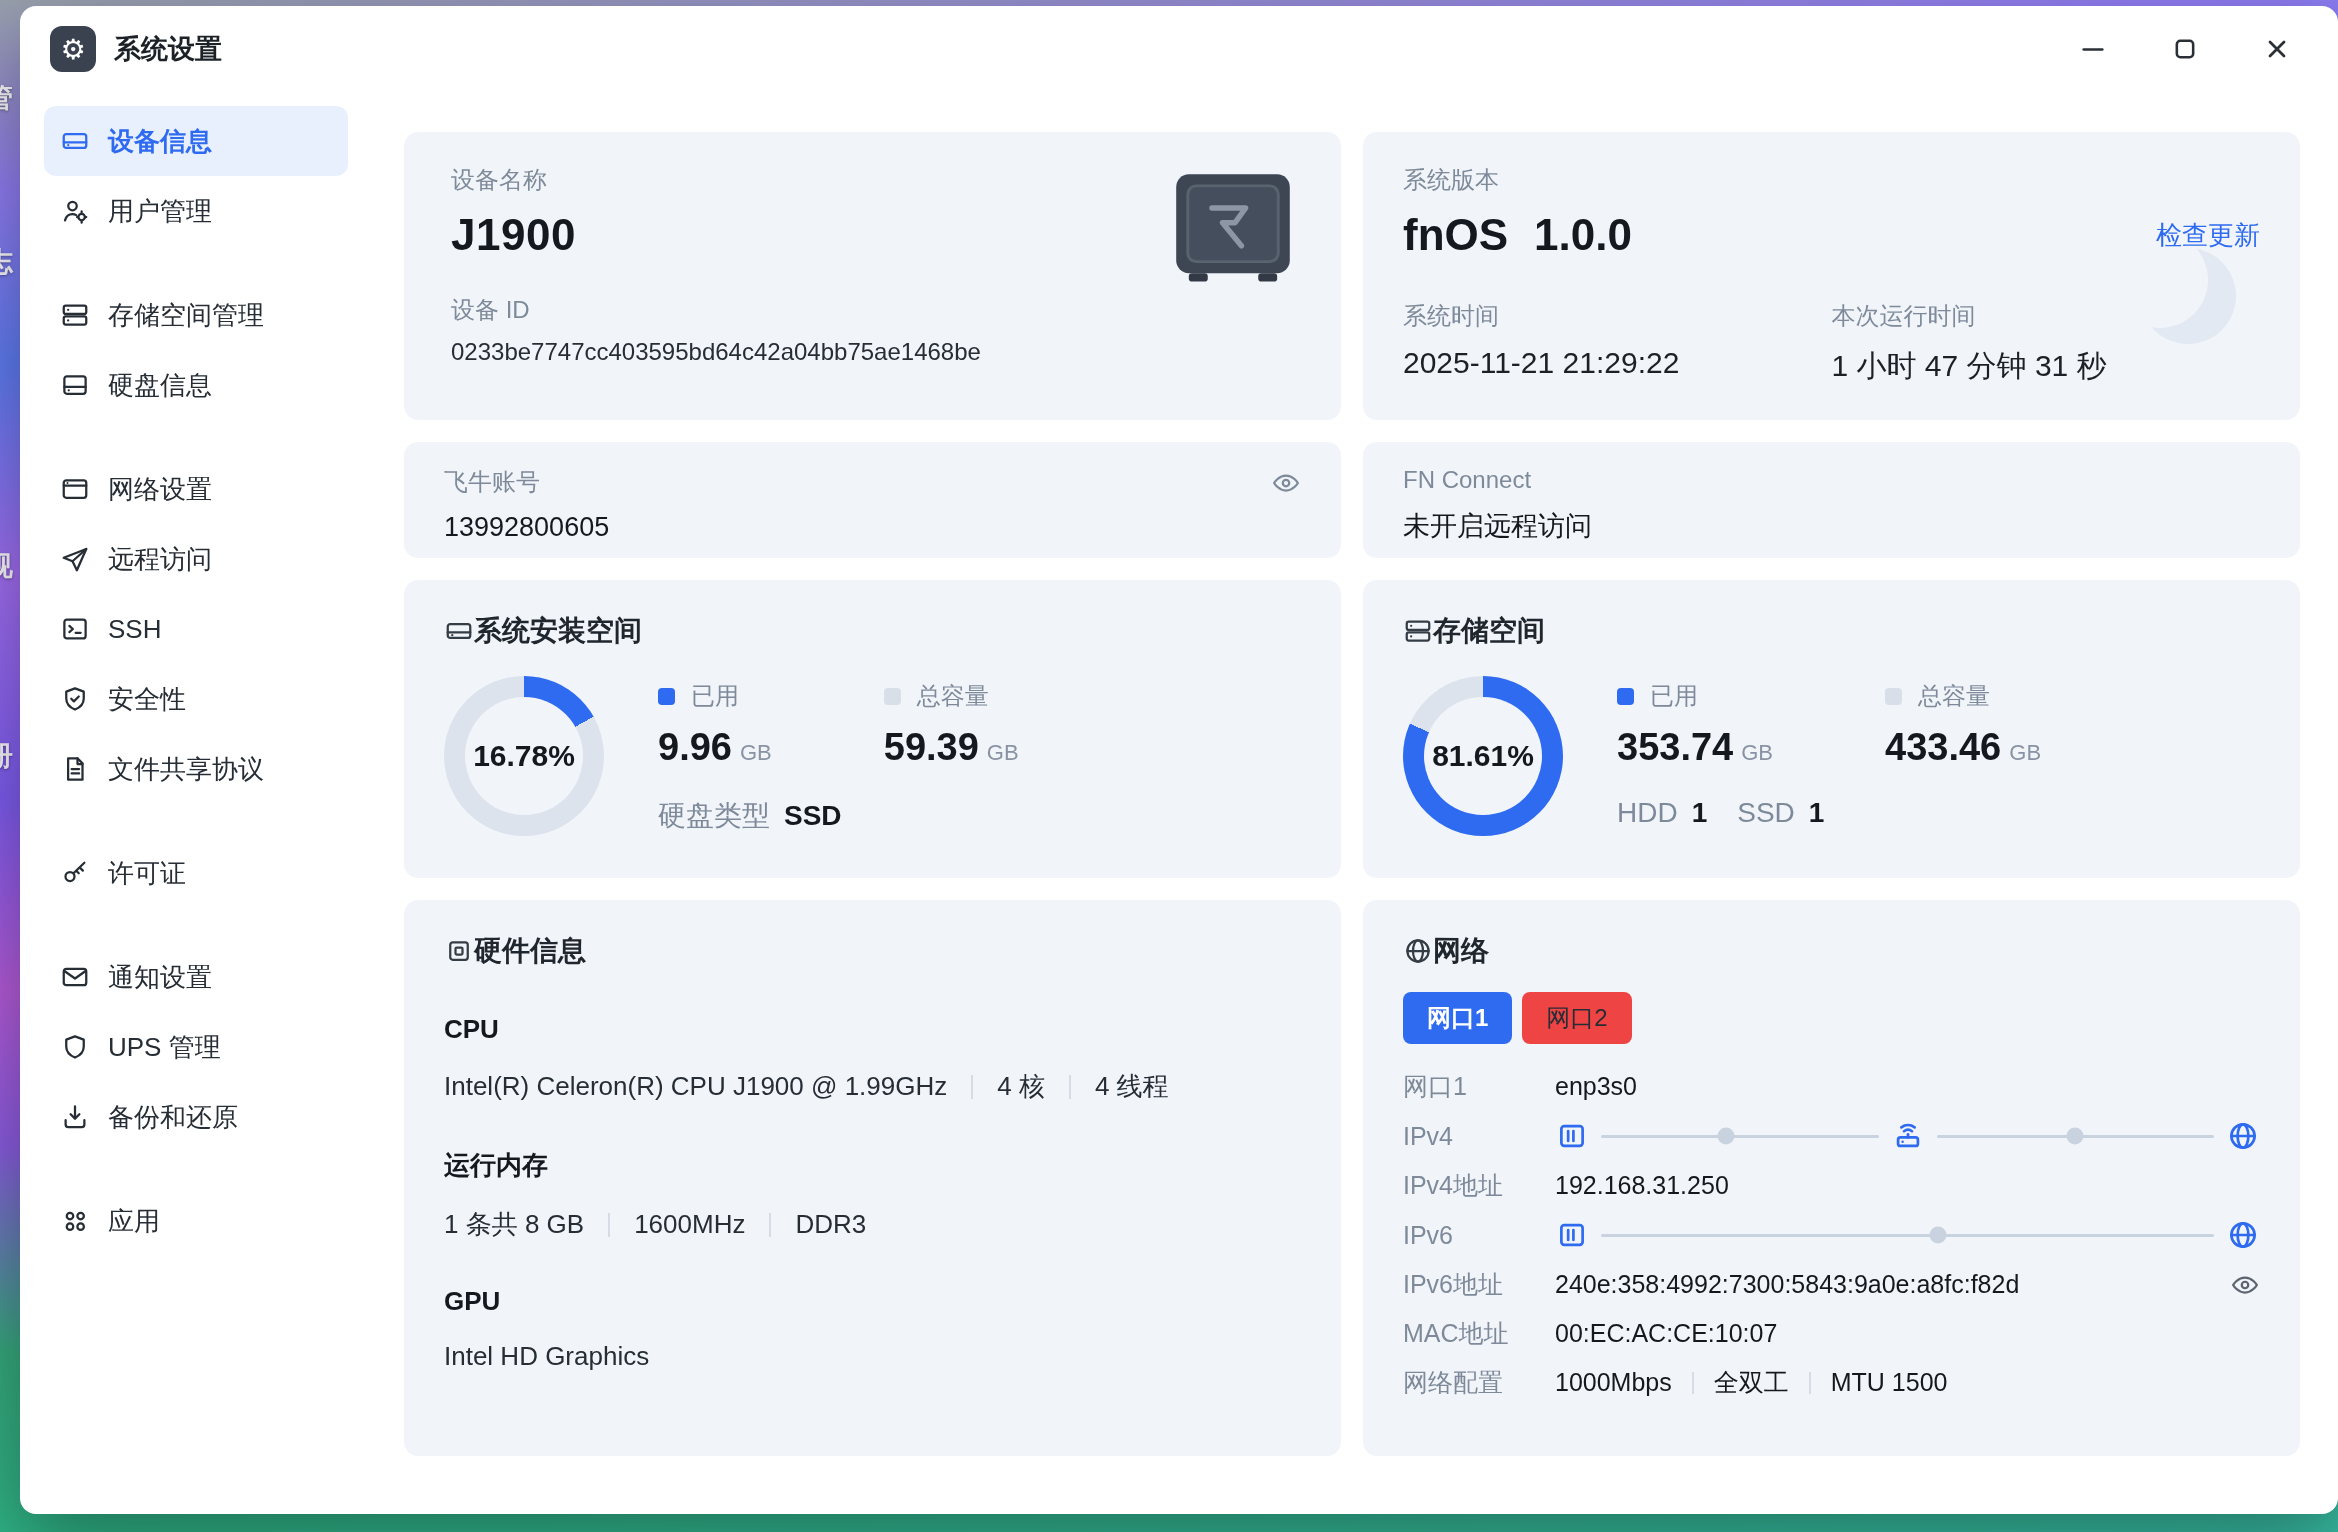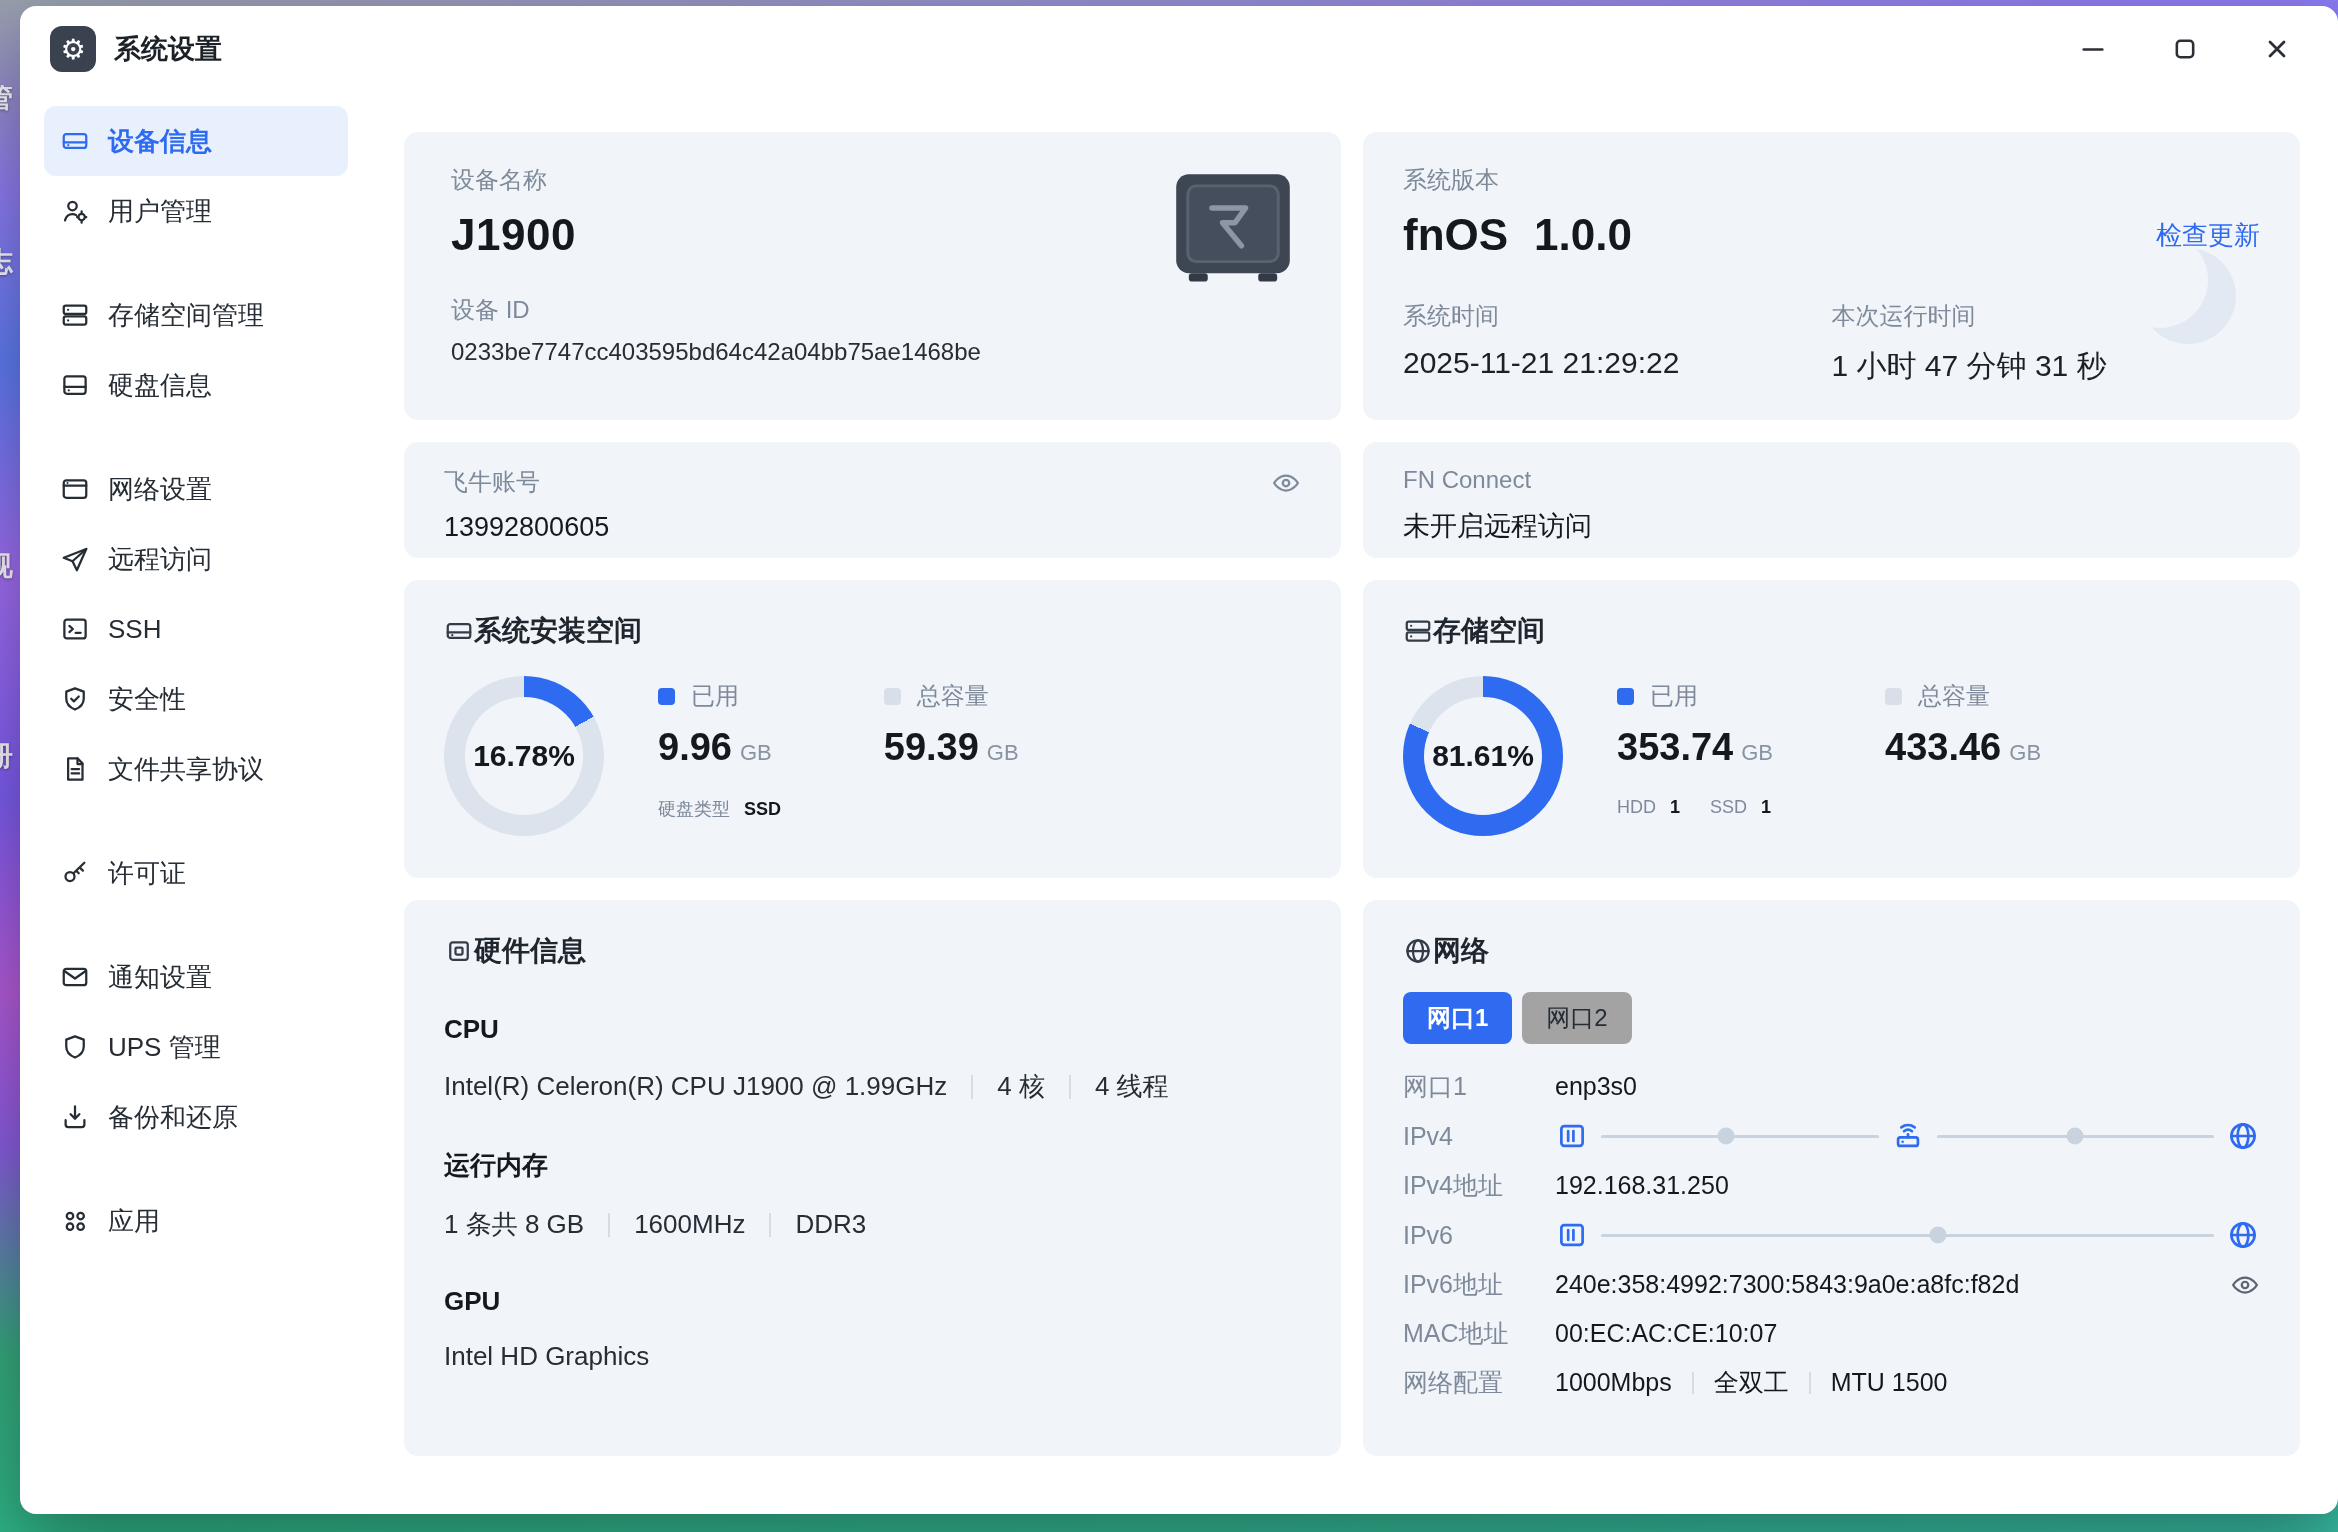--- a/index.html
+++ b/index.html
@@ -80,31 +80,31 @@
     background:conic-gradient(var(--accent) calc(var(--p,0)*1%),var(--track) 0);}
   .donut .hole{position:absolute;inset:21px;background:var(--cardbg);border-radius:50%;
     display:flex;align-items:center;justify-content:center;font-size:30px;font-weight:700;color:var(--dark);}
   .usage-info{margin-left:54px;padding-top:4px;}
   .legend-row{display:flex;gap:112px;}
   .legend .lab{display:flex;align-items:center;gap:16px;font-size:24px;color:var(--gray);}
   .sq{width:17px;height:17px;border-radius:4px;flex:0 0 auto;}
   .sq.blue{background:var(--accent);} .sq.gray{background:#D9DFE9;}
   .legend .val{margin-top:14px;font-size:38px;font-weight:700;color:var(--dark);}
   .legend .unit{font-size:22px;color:#8A93A3;font-weight:400;margin-left:8px;}
-  .extra{margin-top:28px;font-size:18px;display:flex;align-items:baseline;}
+  .extra{margin-top:28px;font-size:28px;display:flex;align-items:baseline;}
   .extra .g{color:var(--gray);} .extra .d{color:var(--dark);font-weight:600;margin-left:14px;}
   .extra .gap{width:30px;}
 
   .hw-sec{margin-top:44px;}
   .hw-label{font-size:26px;font-weight:700;color:var(--dark);}
   .hw-line{margin-top:24px;font-size:26px;color:var(--mid);display:flex;align-items:center;}
   .vsep{width:2px;height:24px;background:#D6DCE5;margin:0 24px;flex:0 0 auto;}
 
   .tabs{display:flex;gap:10px;margin:22px 0 26px;}
-  .tab{padding:10px 24px;border-radius:8px;font-size:24px;background:#a3a3a3;color:var(--mid);cursor:pointer;}
+  .tab{padding:10px 24px;border-radius:8px;font-size:24px;background:#ef4444;color:var(--mid);cursor:pointer;}
   .tab.active{background:var(--accent);color:#fff;font-weight:600;}
   .net-row{display:flex;align-items:center;min-height:33px;margin-bottom:16px;font-size:25px;}
   .net-label{width:152px;flex:0 0 auto;color:var(--gray);}
   .net-val{color:var(--dark);display:flex;align-items:center;flex:1;min-width:0;}
   .diagram{display:flex;align-items:center;flex:1;color:var(--accent);}
   .dg-icon{width:34px;height:34px;flex:0 0 auto;display:flex;}
   .dg-icon svg{width:34px;height:34px;}
   .link-line{flex:1;height:3px;background:#C9D3E0;border-radius:2px;position:relative;margin:0 12px;}
   .link-line .dot{position:absolute;top:50%;transform:translate(-50%,-50%);width:17px;height:17px;border-radius:50%;background:#C9D3E0;}
   .net-sep{width:2px;height:22px;background:#D6DCE5;margin:0 20px;flex:0 0 auto;}

